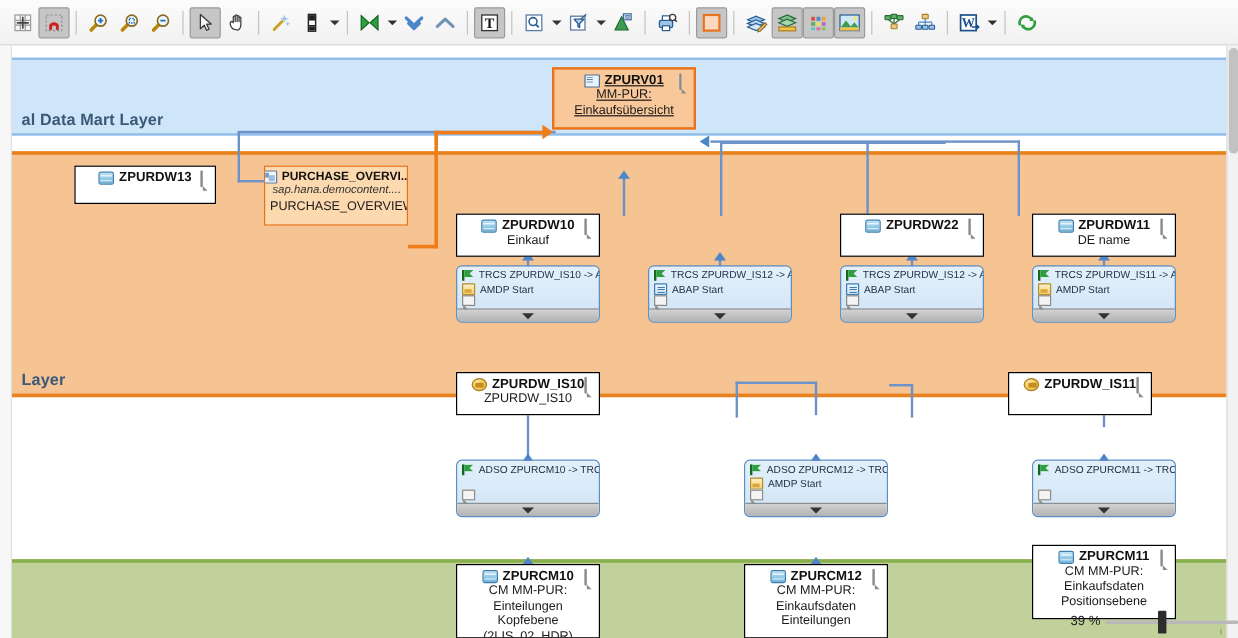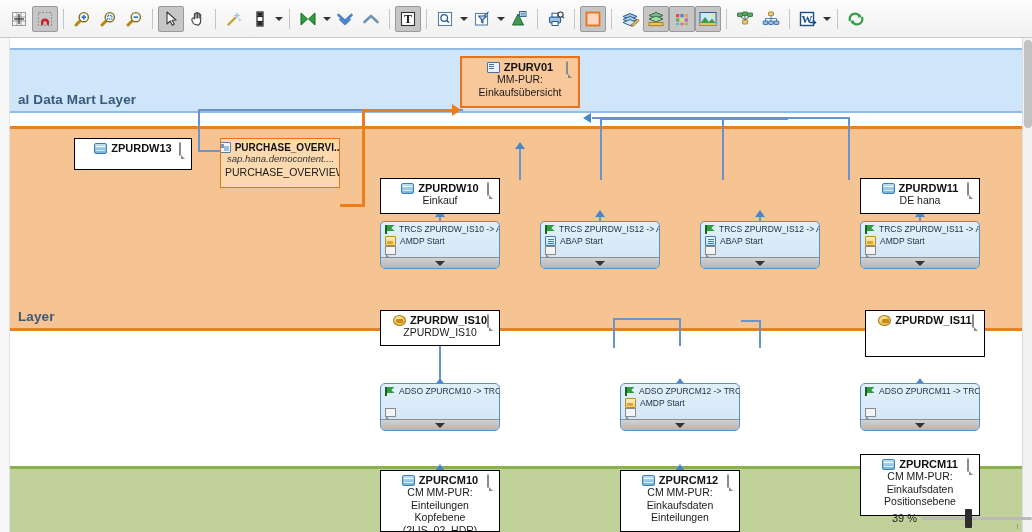--- a/index.html
+++ b/index.html
@@ -140,20 +140,21 @@
     z-index: 5;
     text-align: center;
     font-size: 11px;
     color: #1a1a1a;
     padding: 3px 2px 2px 2px;
     overflow: hidden;
   }
   .node.highlight {
     background: #f9c89a;
     border: 2px solid #e8721a;
+    text-decoration: underline;
   }
   .node.orange-lite {
     background: #fcd9ae;
     border: 1.5px solid #e8721a;
   }
   .node-hdr {
     display: flex; align-items: center; justify-content: center;
     gap: 4px; position: relative;
     padding: 0 4px;
   }
@@ -736,21 +737,21 @@
     <div class="node highlight" style="left:460px; top:18px; width:120px; height:52px;">
       <div class="node-hdr">
         <span class="ico ico-view"></span>
         <span class="node-title">ZPURV01</span>
         <span class="bubble"><span class="bubble-s"></span></span>
       </div>
       <div class="node-sub">MM-PUR:</div>
       <div class="node-sub">Einkaufsübersicht</div>
     </div>
 
-    <div class="node" style="left:62px; top:100px; width:118px; height:32px;margin-left:12px;">
+    <div class="node" style="left:62px; top:100px; width:118px; height:32px;">
       <div class="node-hdr">
         <span class="ico ico-cyl"></span>
         <span class="node-title">ZPURDW13</span>
         <span class="bubble"><span class="bubble-s"></span></span>
       </div>
     </div>
 
     <div class="node orange-lite" style="left:220px; top:100px; width:120px; height:50px;">
       <div class="node-hdr">
         <span class="ico ico-hana"></span>
@@ -763,28 +764,35 @@
     <div class="node" style="left:380px; top:140px; width:120px; height:36px;">
       <div class="node-hdr">
         <span class="ico ico-cyl"></span>
         <span class="node-title">ZPURDW10</span>
         <span class="bubble"><span class="bubble-s"></span></span>
       </div>
       <div class="node-sub">Einkauf</div>
     </div>
 
 
+    <div class="node" style="left:700px; top:140px; width:120px; height:36px;">
+      <div class="node-hdr">
+        <span class="ico ico-cyl"></span>
+        <span class="node-title">ZPURDW22</span>
+        <span class="bubble"><span class="bubble-s"></span></span>
+      </div>
+    </div>
 
     <div class="node" style="left:860px; top:140px; width:120px; height:36px;">
       <div class="node-hdr">
         <span class="ico ico-cyl"></span>
         <span class="node-title">ZPURDW11</span>
         <span class="bubble"><span class="bubble-s"></span></span>
       </div>
-      <div class="node-sub">DE hana</div>
+      <div class="node-sub">DE name</div>
     </div>
 
     <div class="tnode" style="left:380px; top:183px; width:120px; height:48px;">
       <div class="tline">
         <span class="ico-flag"></span>
         <span>TRCS ZPURDW_IS10 -&gt; ADSO...</span>
       </div>
       <div class="tline">
         <span class="ico-amdp"></span>
         <span>AMDP Start</span>
@@ -835,21 +843,21 @@
     <div class="node" style="left:380px; top:272px; width:120px; height:36px;">
       <div class="node-hdr">
         <span class="ico ico-is"></span>
         <span class="node-title">ZPURDW_IS10</span>
         <span class="bubble"><span class="bubble-s"></span></span>
       </div>
       <div class="node-sub">ZPURDW_IS10</div>
     </div>
 
 
-    <div class="node" style="left:865px; top:272px; width:120px; height:47px;">
+    <div class="node" style="left:840px; top:272px; width:120px; height:36px;">
       <div class="node-hdr">
         <span class="ico ico-is"></span>
         <span class="node-title">ZPURDW_IS11</span>
         <span class="bubble"><span class="bubble-s"></span></span>
       </div>
     </div>
 
     <div class="tnode" style="left:380px; top:345px; width:120px; height:48px;">
       <div class="tline">
         <span class="ico-flag"></span>

